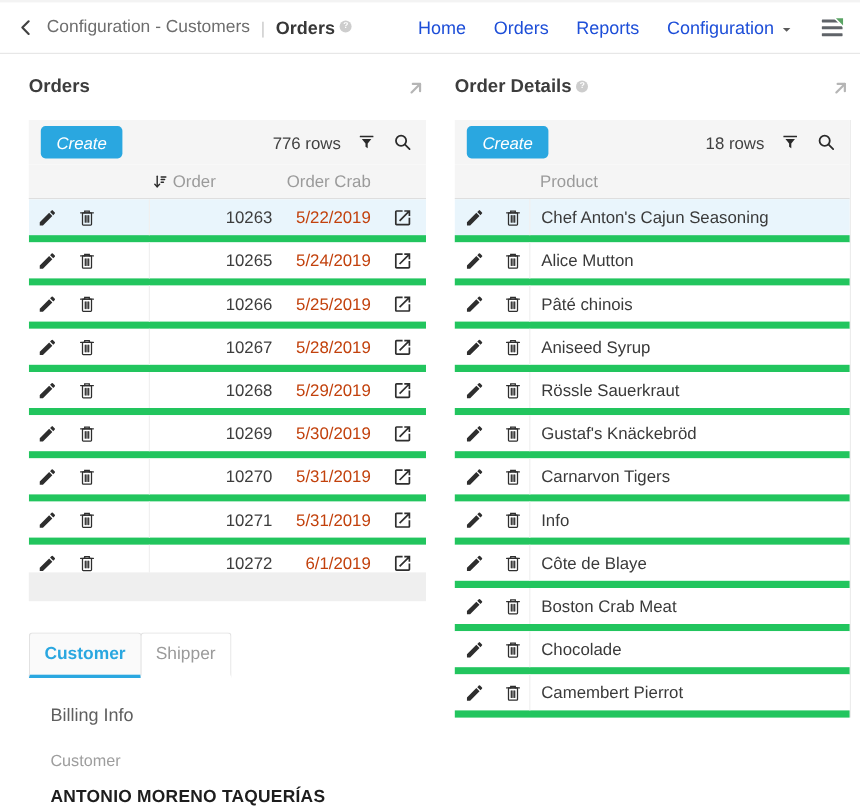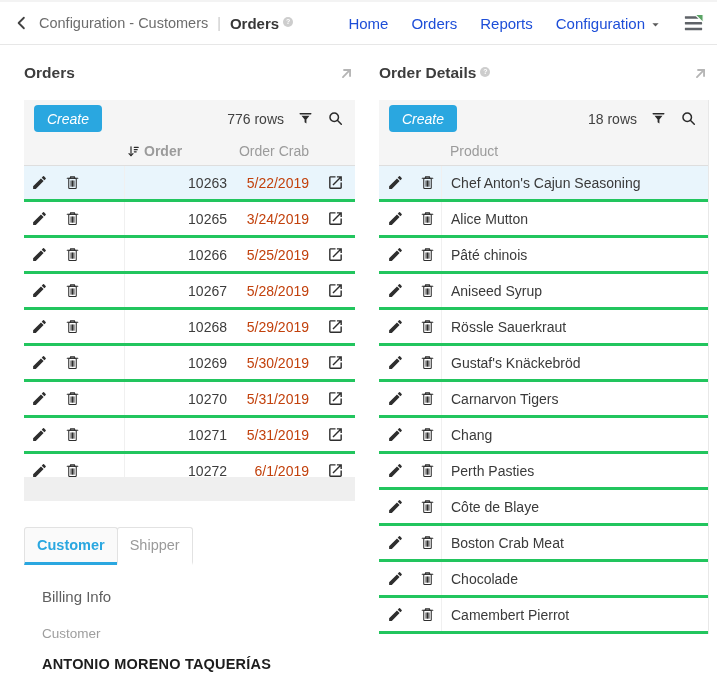--- a/index.html
+++ b/index.html
@@ -52,28 +52,28 @@
   .rows-count { margin-left:auto; color:#414141; font-size:14px; }
   .tool-ic { width:17px; height:17px; color:#2a2a2a; margin-left:13px; cursor:pointer; flex:none; }
 
   .thead {
     background:#f5f5f5; height:29px; display:grid; align-items:center;
     color:#9b9b9b; font-size:14px; border-bottom:1px solid #dedede;
   }
   .grid-orders { grid-template-columns:101px 110px 1fr 40px; }
   .grid-products { grid-template-columns:63px 1fr; }
 
-  .th-order { display:flex; align-items:center;font-weight:bold; }
+  .th-order { display:flex; align-items:center; }
   .sort-ic { width:15px; height:15px; color:#2a2a2a; margin:0 3px 0 1px; cursor:pointer; flex:none; }
   .th-date { text-align:right; padding-right:6px; }
   .th-product { padding-left:8px; }
 
   .row {
     display:grid; height:36px; align-items:center; background:#fff;
-    border-bottom:3px solid #22c55e; cursor:pointer;
+    border-bottom:6px solid #22c55e; cursor:pointer;
   }
   .row.selected { background:var(--sel); }
   .cell-actions {
     display:flex; align-items:center; height:100%; padding-left:7px; gap:16px;
     border-right:1px solid #f0f0f0;
   }
   .icon-btn { width:17px; height:17px; color:#2e2e2e; cursor:pointer; flex:none; }
   .cell-order { text-align:right; padding-right:8px; color:#3d3d3d; }
   .cell-date { text-align:right; padding-right:6px; color:#c2410c; }
   .cell-link { display:flex; justify-content:center; }
@@ -223,21 +223,21 @@
             <span class="icon-btn">
               <svg viewBox="0 0 24 24" fill="none" stroke="currentColor" stroke-width="1.5" stroke-linecap="round">
                 <path d="M4.5 6.1h15"></path>
                 <path d="M9.3 6V4.1h5.4V6"></path>
                 <rect x="6.7" y="6.1" width="10.6" height="14.4" rx="1"></rect>
                 <path d="M10 9.4v7.8M12 9.4v7.8M14 9.4v7.8"></path>
               </svg>
             </span>
           </span>
           <span class="cell-order">10265</span>
-          <span class="cell-date">3/24/2019</span>
+          <span class="cell-date">5/24/2019</span>
           <span class="cell-link">
             <span class="icon-btn">
               <svg viewBox="0 0 24 24">
                 <path fill="currentColor" d="M19 19H5V5h7V3H5c-1.11 0-2 .9-2 2v14c0 1.1.89 2 2 2h14c1.1 0 2-.9 2-2v-7h-2v7zM14 3v2h3.59l-9.83 9.83 1.41 1.41L19 6.41V10h2V3h-7z"></path>
               </svg>
             </span>
           </span>
         </div>
         <div class="row grid-orders">
           <span class="cell-actions">
@@ -606,39 +606,21 @@
               </span>
               <span class="icon-btn">
                 <svg viewBox="0 0 24 24" fill="none" stroke="currentColor" stroke-width="1.5" stroke-linecap="round">
                   <path d="M4.5 6.1h15"></path>
                   <path d="M9.3 6V4.1h5.4V6"></path>
                   <rect x="6.7" y="6.1" width="10.6" height="14.4" rx="1"></rect>
                   <path d="M10 9.4v7.8M12 9.4v7.8M14 9.4v7.8"></path>
                 </svg>
               </span>
             </span>
-            <span class="cell-product">Chang</span>
-          </div>
-          <div class="row grid-products">
-            <span class="cell-actions" style="gap: 15px; padding-left: 8px;">
-              <span class="icon-btn">
-                <svg viewBox="0 0 24 24">
-                  <path fill="currentColor" d="M3 17.25V21h3.75L17.81 9.94l-3.75-3.75L3 17.25zM20.71 7.04c.39-.39.39-1.02 0-1.41l-2.34-2.34a.996.996 0 0 0-1.41 0l-1.83 1.83 3.75 3.75 1.83-1.83z"></path>
-                </svg>
-              </span>
-              <span class="icon-btn">
-                <svg viewBox="0 0 24 24" fill="none" stroke="currentColor" stroke-width="1.5" stroke-linecap="round">
-                  <path d="M4.5 6.1h15"></path>
-                  <path d="M9.3 6V4.1h5.4V6"></path>
-                  <rect x="6.7" y="6.1" width="10.6" height="14.4" rx="1"></rect>
-                  <path d="M10 9.4v7.8M12 9.4v7.8M14 9.4v7.8"></path>
-                </svg>
-              </span>
-            </span>
-            <span class="cell-product">Perth Pasties</span>
+            <span class="cell-product">Info</span>
           </div>
           <div class="row grid-products">
             <span class="cell-actions" style="gap: 15px; padding-left: 8px;">
               <span class="icon-btn">
                 <svg viewBox="0 0 24 24">
                   <path fill="currentColor" d="M3 17.25V21h3.75L17.81 9.94l-3.75-3.75L3 17.25zM20.71 7.04c.39-.39.39-1.02 0-1.41l-2.34-2.34a.996.996 0 0 0-1.41 0l-1.83 1.83 3.75 3.75 1.83-1.83z"></path>
                 </svg>
               </span>
               <span class="icon-btn">
                 <svg viewBox="0 0 24 24" fill="none" stroke="currentColor" stroke-width="1.5" stroke-linecap="round">

